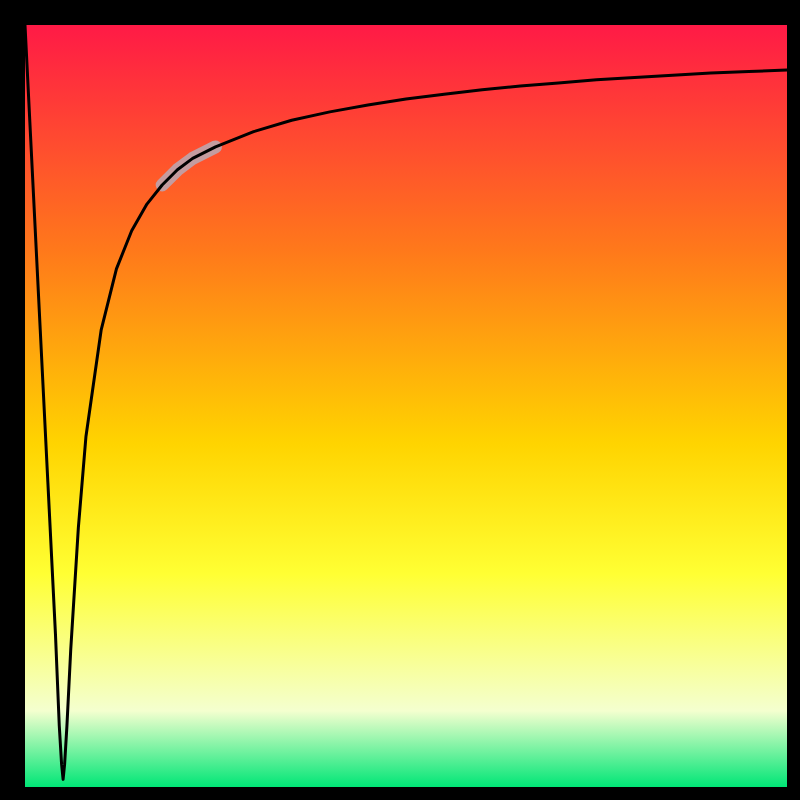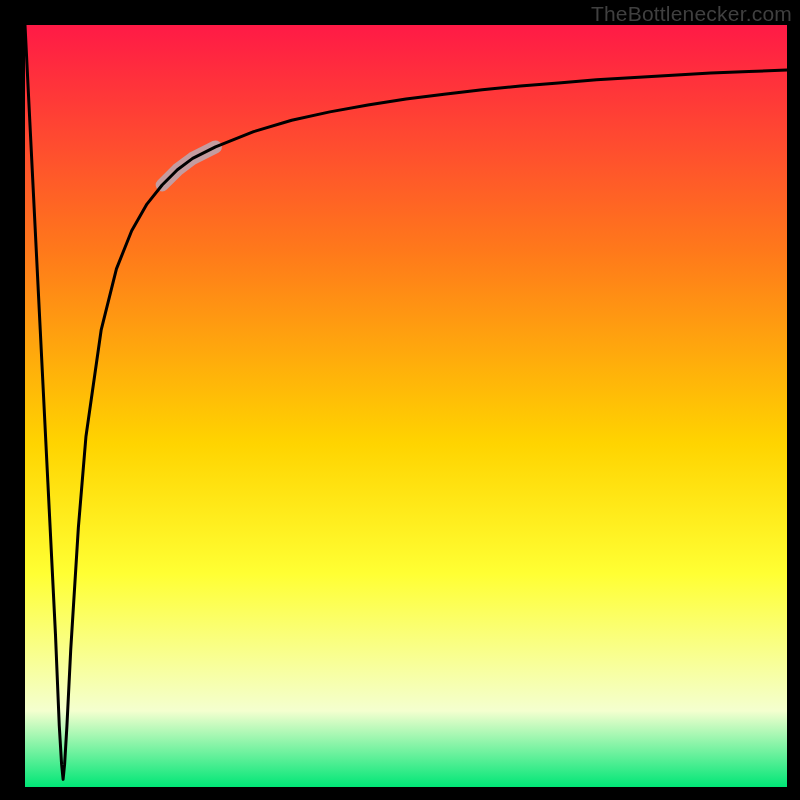--- a/index.html
+++ b/index.html
@@ -13,21 +13,21 @@
   }
   .stage {
     position: relative;
     width: 800px;
     height: 800px;
   }
   .watermark {
     position: absolute;
     top: 2px;
     right: 8px;
-    color: #404040;
+    color: #000000;
     font-size: 21px;
     font-weight: 500;
     letter-spacing: 0.2px;
     z-index: 5;
     user-select: none;
   }
   svg.chart {
     position: absolute;
     top: 0;
     left: 0;

